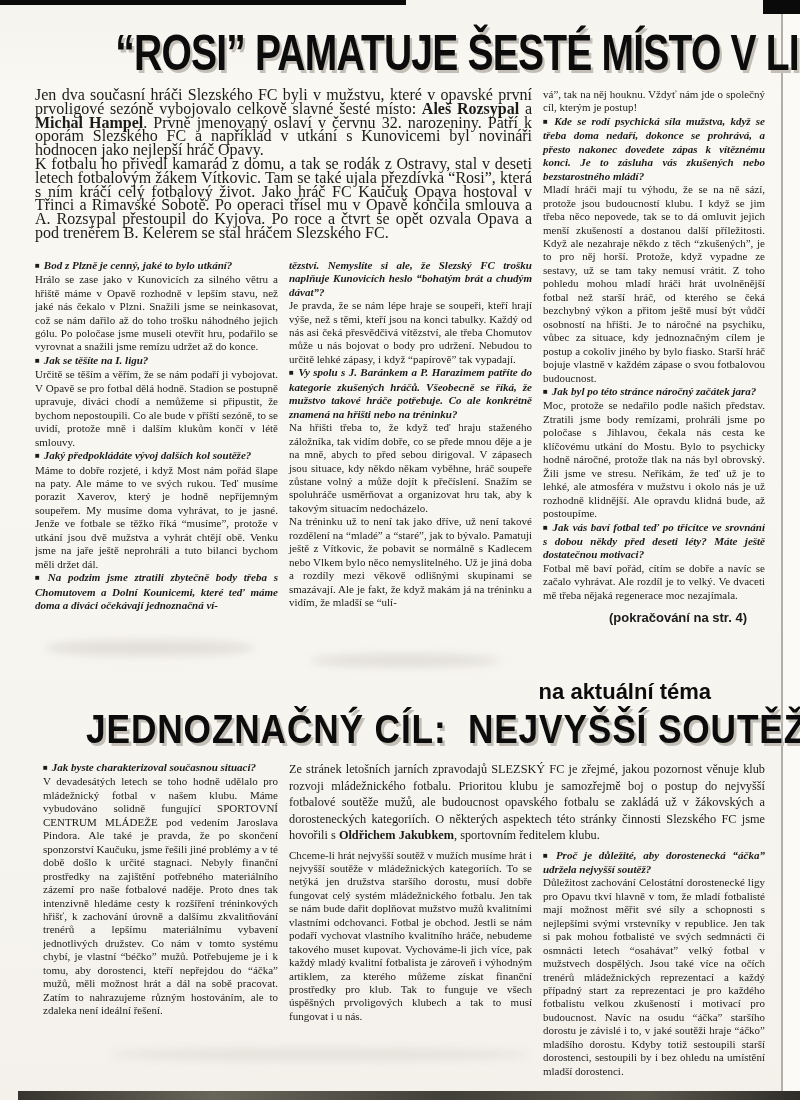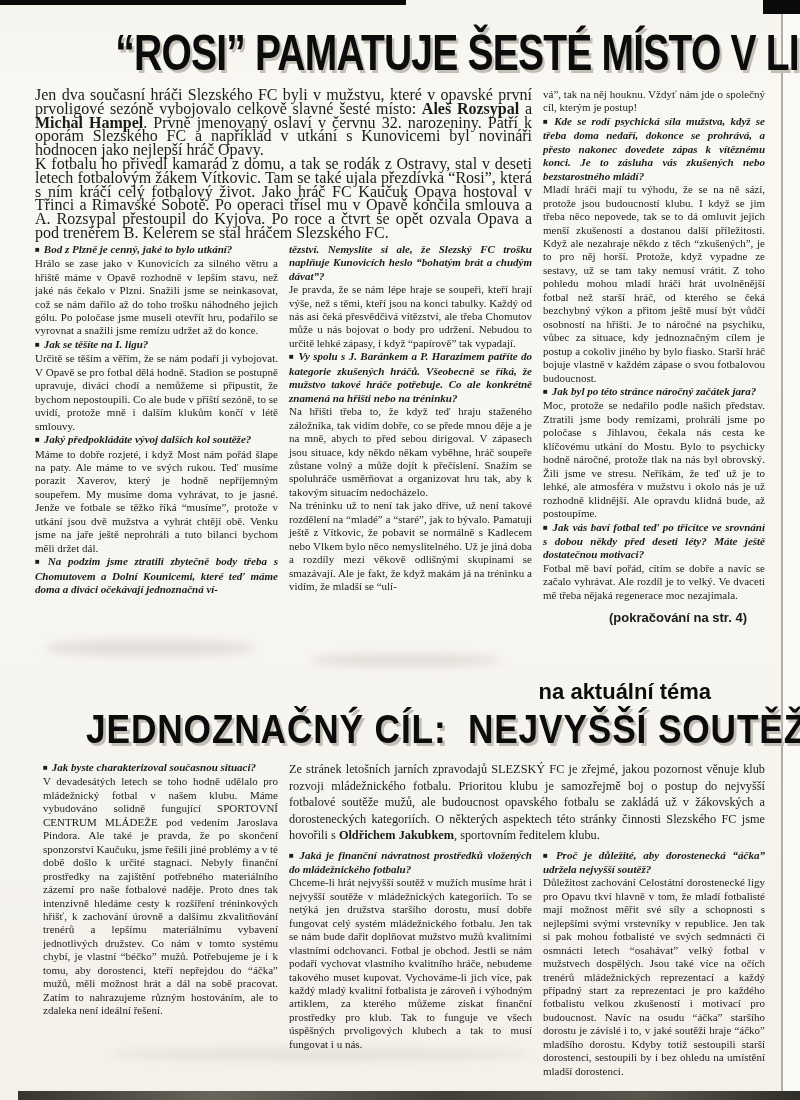--- a/index.html
+++ b/index.html
@@ -21,21 +21,21 @@
   .headline2{margin:2px 0 0 0;font-family:"Liberation Sans",sans-serif;font-weight:700;
         font-size:41px;line-height:46px;color:#0c0c0c;text-align:center;white-space:pre;
         transform:scaleX(0.86);transform-origin:50% 50%;letter-spacing:1px;
         text-shadow:3px 3px 0 #c3bfb6;}
   .kicker{margin-top:8px;font-family:"Liberation Sans",sans-serif;font-weight:700;
         font-size:22px;line-height:24px;color:#0d0d0d;text-align:right;padding-right:54px;}
 
   .a1-body{display:flex;gap:11px;margin-top:9px;height:584px;overflow:hidden;}
   .a1-left{width:497px;}
   .a1-intro .blk{font-size:16px;line-height:13.8px;}
-  .a1-cols{display:flex;gap:11px;margin-top:3px;}
+  .a1-cols{display:flex;gap:11px;margin-top:19px;}
   .a2-body{display:flex;gap:11px;margin-top:9px;height:316px;overflow:hidden;margin-left:8px;}
   .a2-right{width:476px;}
   .a2-intro .blk{font-size:12.3px;line-height:16.5px;}
   .a2-cols{display:flex;gap:11px;margin-top:5px;}
 
   .col,.a1-intro,.a2-intro{font-family:"Liberation Serif",serif;text-align:justify;}
   .col .blk{font-size:11px;line-height:13.45px;}
   .c{width:243px;}
   .cn{width:222px;}
   .blk{margin:0;text-align:justify;}
@@ -106,21 +106,20 @@
       <div class="col c">
           <p class="blk q"><span class="bullet">■</span>Jak byste charakterizoval současnou situaci?</p>
           <p class="blk a">V devadesátých letech se toho hodně udělalo pro mládežnický fotbal v našem klubu. Máme vybudováno solidně fungující SPORTOVNÍ CENTRUM MLÁDEŽE pod vedením Jaroslava Pindora. Ale také je pravda, že po skončení sponzorství Kaučuku, jsme řešili jiné problémy a v té době došlo k určité stagnaci. Nebyly finanční prostředky na zajištění potřebného materiálního zázemí pro naše fotbalové naděje. Proto dnes tak intenzivně hledáme cesty k rozšíření tréninkových hřišť, k zachování úrovně a dalšímu zkvalitňování trenérů a lepšímu materiálnímu vybavení jednotlivých družstev. Co nám v tomto systému chybí, je vlastní “béčko” mužů. Potřebujeme je i k tomu, aby dorostenci, kteří nepřejdou do “áčka” mužů, měli možnost hrát a dál na sobě pracovat. Zatím to nahrazujeme různým hostováním, ale to zdaleka není ideální řešení.</p>
         </div>
       <div class="a2-right">
         <div class="a2-intro">
             <p class="blk intro"><span>Ze stránek letošních jarních zpravodajů SLEZSKÝ FC je zřejmé, jakou pozornost věnuje klub rozvoji mládežnického fotbalu. Prioritou klubu je samozřejmě boj o postup do nejvyšší fotbalové soutěže mužů, ale budoucnost opavského fotbalu se zakládá už v žákovských a dorosteneckých kategoriích. O některých aspektech této stránky činnosti Slezského FC jsme hovořili s </span><span class="bold">Oldřichem Jakubkem</span><span>, sportovním ředitelem klubu.</span></p>
           </div>
         <div class="a2-cols">
           <div class="col c">
-              <p class="blk q"><span class="bullet">■</span>Jaká je finanční návratnost prostředků vložených do mládežnického fotbalu?</p>
               <p class="blk a">Chceme-li hrát nejvyšší soutěž v mužích musíme hrát i nejvyšší soutěže v mládežnických kategoriích. To se netýká jen družstva staršího dorostu, musí dobře fungovat celý systém mládežnického fotbalu. Jen tak se nám bude dařit doplňovat mužstvo mužů kvalitními vlastními odchovanci. Fotbal je obchod. Jestli se nám podaří vychovat vlastního kvalitního hráče, nebudeme takového muset kupovat. Vychováme-li jich více, pak každý mladý kvalitní fotbalista je zároveň i výhodným artiklem, za kterého můžeme získat finanční prostředky pro klub. Tak to funguje ve všech úspěšných prvoligových klubech a tak to musí fungovat i u nás.</p>
             </div>
           <div class="col cn">
               <p class="blk q"><span class="bullet">■</span>Proč je důležité, aby dorostenecká “áčka” udržela nejvyšší soutěž?</p>
               <p class="blk a">Důležitost zachování Celostátní dorostenecké ligy pro Opavu tkví hlavně v tom, že mladí fotbalisté mají možnost měřit své síly a schopnosti s nejlepšími svými vrstevníky v republice. Jen tak si pak mohou fotbalisté ve svých sedmnácti či osmnácti letech “osahávat” velký fotbal v mužstvech dospělých. Jsou také více na očích trenérů mládežnických reprezentací a každý případný start za reprezentaci je pro každého fotbalistu velkou zkušeností i motivací pro budoucnost. Navíc na osudu “áčka” staršího dorostu je závislé i to, v jaké soutěži hraje “áčko” mladšího dorostu. Kdyby totiž sestoupili starší dorostenci, sestoupili by i bez ohledu na umístění mladší dorostenci.</p>
             </div>
         </div>
       </div>
     </div>
 

